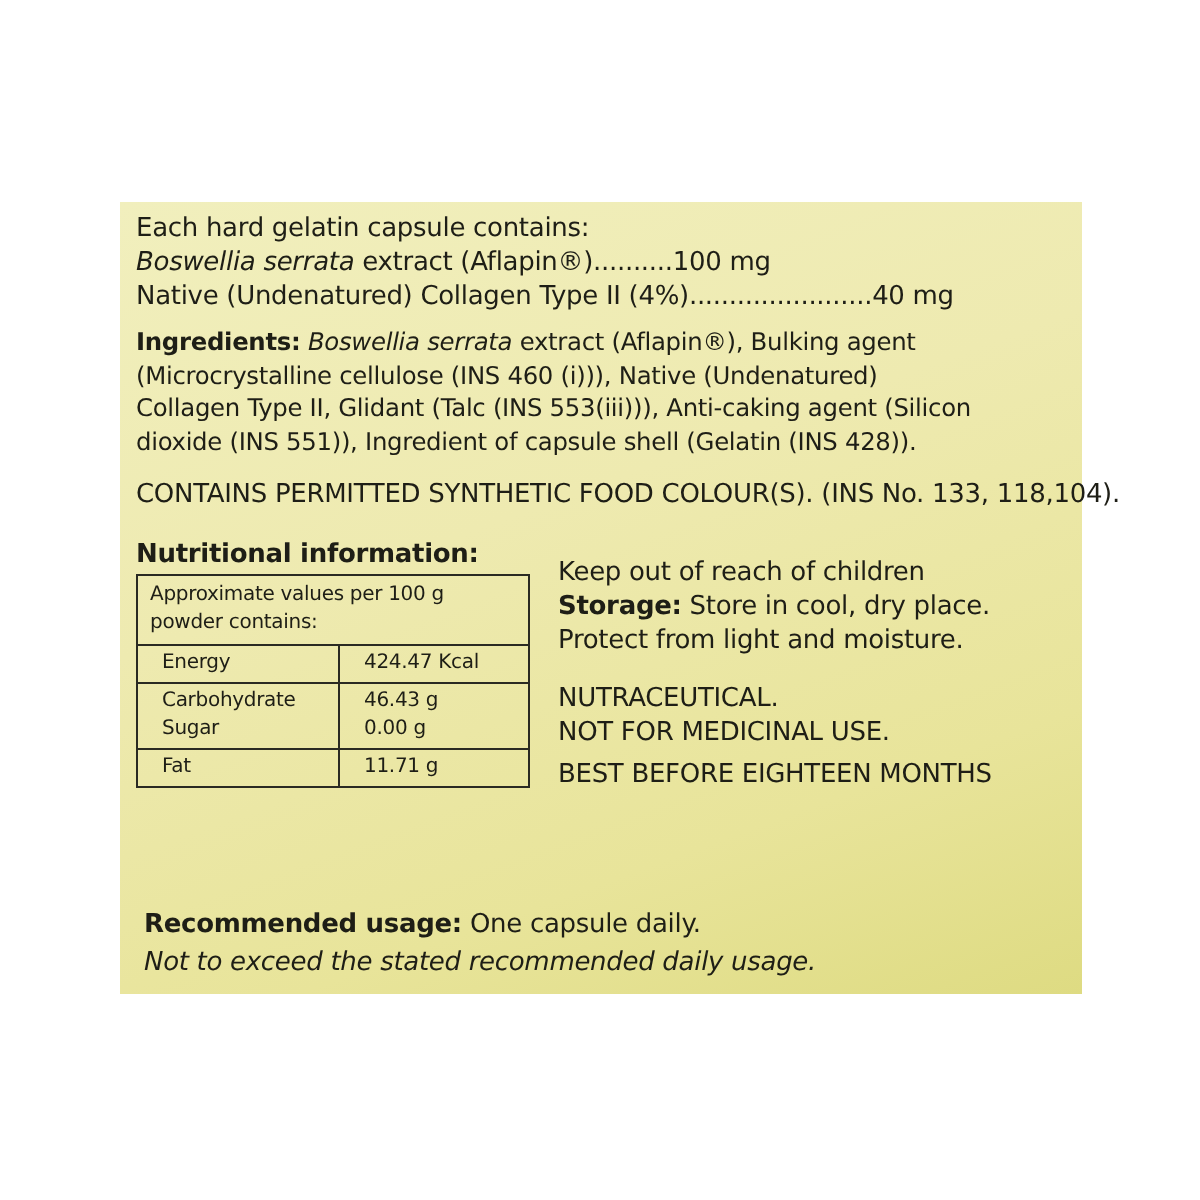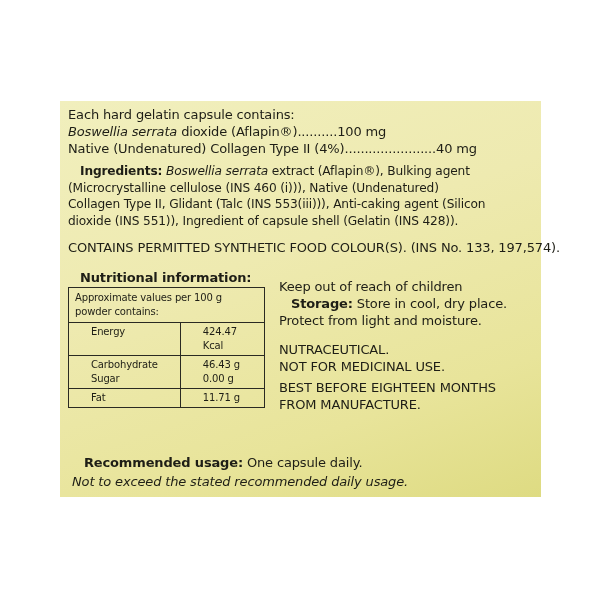--- a/index.html
+++ b/index.html
@@ -8,48 +8,48 @@
       font-family: "DejaVu Sans", "Liberation Sans", sans-serif;
       color: #1e1e16;
     }
     .label {
       position: absolute; left: 60px; top: 101px; width: 481px; height: 396px;
       background: linear-gradient(160deg, #f1efbd 0%, #eeeab0 40%, #e8e49a 75%, #dedb82 100%);
       box-sizing: border-box;
     }
     .t { position: absolute; font-size: 13px; line-height: 16px; white-space: nowrap; letter-spacing: -0.15px; }
     .i { font-style: italic; }
-    .b { font-weight: bold; margin-left: 12px; }
+    .b { font-weight: bold; }
     .para { position: absolute; font-size: 12.2px; line-height: 16.5px; letter-spacing: -0.15px; }
     table.nut {
       position: absolute; left: 8px; top: 186px; width: 197px;
       border-collapse: collapse; font-size: 10px; line-height: 14px; letter-spacing: -0.15px;
     }
-    table.nut td { border: 1.5px solid #2a2a22; padding: 2px 22px; vertical-align: top; }
+    table.nut td { border: 1.5px solid #2a2a22; padding: 2px 12px; vertical-align: top; }
     table.nut td.v { width: 70px; }
   </style>
 </head>
 <body>
 
 <div class="label">
 
   <div class="t" style="left:8px; top:6px;">Each hard gelatin capsule contains:</div>
   <div class="t" style="left:8px; top:23px;">
-    <span class="i">Boswellia serrata</span><span> dioxide (Aflapin®)</span><span>..........</span><span>100 mg</span>
+    <span class="i">Boswellia serrata</span><span> extract (Aflapin®)</span><span>..........</span><span>100 mg</span>
   </div>
   <div class="t" style="left:8px; top:40px;">
     <span>Native (Undenatured) Collagen Type II (4%)</span><span>.......................</span><span>40 mg</span>
   </div>
 
   <div class="para" style="left:8px; top:62px; width:420px;">
     <span class="b">Ingredients:</span>
     <span class="i">Boswellia serrata</span><span> extract (Aflapin®), Bulking agent (Microcrystalline cellulose (INS 460 (i))), Native (Undenatured) Collagen Type II, Glidant (Talc (INS 553(iii))), Anti-caking agent (Silicon dioxide (INS 551)), Ingredient of capsule shell (Gelatin (INS 428)).</span>
   </div>
 
-  <div class="t" style="left:8px; top:139px;">CONTAINS PERMITTED SYNTHETIC FOOD COLOUR(S). (INS No. 133, 197,574).</div>
+  <div class="t" style="left:8px; top:139px;">CONTAINS PERMITTED SYNTHETIC FOOD COLOUR(S). (INS No. 133, 118,104).</div>
 
   <div class="t b" style="left:8px; top:169px;">Nutritional information:</div>
 
   <table class="nut">
     <tbody>
         <tr>
       <td colspan="2" style="padding:3px 6px 3px 6px;">Approximate values per 100 g powder contains:</td>
     </tr>
     <tr>
       <td>Energy</td>
@@ -73,19 +73,18 @@
     </table>
 
   <div class="t" style="left:219px; top:178px;">Keep out of reach of children</div>
   <div class="t" style="left:219px; top:195px;">
     <span class="b">Storage:</span><span> Store in cool, dry place.</span>
   </div>
   <div class="t" style="left:219px; top:241px;">NUTRACEUTICAL.</div>
   <div class="t" style="left:219px; top:212px;">Protect from light and moisture.</div>
   <div class="t" style="left:219px; top:279px;">BEST BEFORE EIGHTEEN MONTHS</div>
   <div class="t" style="left:219px; top:258px;">NOT FOR MEDICINAL USE.</div>
-  <div class="t" style="left:219px; top:296px;">FROM MANUFACTURE.</div>
 
   <div class="t" style="left:12px; top:354px;">
     <span class="b">Recommended usage:</span><span> One capsule daily.</span>
   </div>
   <div class="t" style="left:12px; top:373px;font-style:italic;">Not to exceed the stated recommended daily usage.</div>
 </div>
 
 </body></html>

